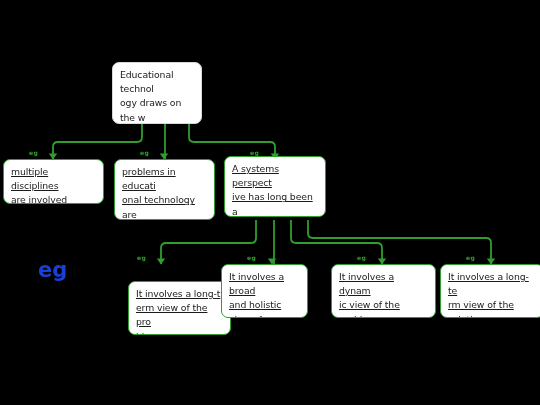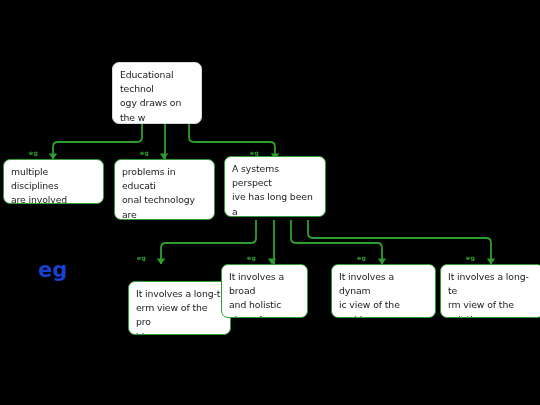--- a/index.html
+++ b/index.html
@@ -34,20 +34,21 @@
     line-height: 14.2px;
     letter-spacing: -0.1px;
     white-space: pre-line;
     overflow: hidden;
   }
   .node.root {
     border: 1.4px solid #d8d8d8;
   }
   .node.child {
     border: 1.6px solid #2f9e2f;
+    text-decoration: underline;
   }
   .badge {
     position: absolute;
     font-size: 6px;
     line-height: 6px;
     font-weight: bold;
     color: #2f9e2f;
     letter-spacing: 0.5px;
     font-family: "DejaVu Sans", sans-serif;
   }

